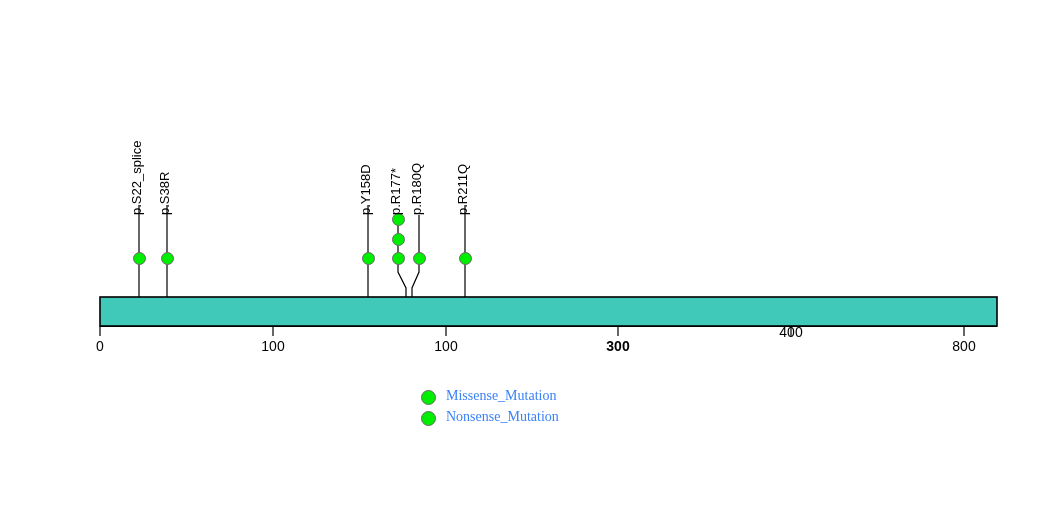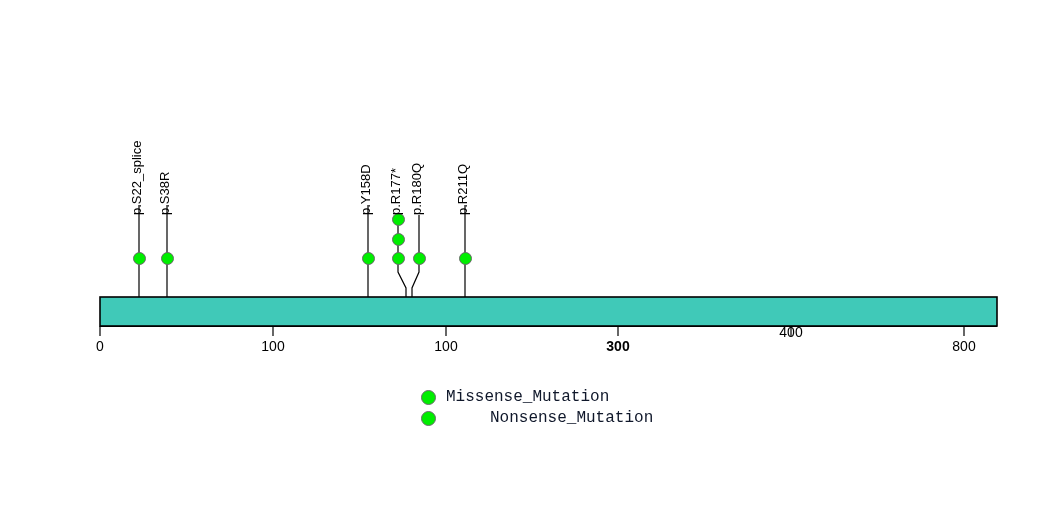--- a/index.html
+++ b/index.html
@@ -39,23 +39,23 @@
     font-family: "Liberation Sans", sans-serif;
     font-size: 14px;
     color: #000000;
     text-align: center;
     white-space: nowrap;
     transform: translateX(-50%);
   }
 
   .legend-label {
     position: absolute;
-    font-family: Liberation Mono, monospace;
-    font-size: 16px;
-    color: #0f172a;
+    font-family: Liberation Serif, serif;
+    font-size: 14px;
+    color: #3b82f6;
     white-space: nowrap;
   }
 
   .legend-dot {
     position: absolute;
     border-radius: 50%;
   }
 
   .lolli-dot {
     position: absolute;
@@ -132,16 +132,16 @@
     <span class="axis-tick-label" style="left:618px; top:338px;font-weight:bold;">300</span>
     <span class="axis-tick-label" style="left:791px; top:324px;">400</span>
     <span class="axis-tick-label" style="left:964px; top:338px;">800</span>
   </div>
 
   <div>
     <div class="legend-dot" style="left:421px; top:390px; width:13px; height:13px; background:#00EE00; border:1px solid #6a6a6a;"></div>
     <span class="legend-label" style="left:446px; top:388px;">Missense_Mutation</span>
 
     <div class="legend-dot" style="left:421px; top:411px; width:13px; height:13px; background:#00EE00; border:1px solid #6a6a6a;"></div>
-    <span class="legend-label" style="left:446px; top:409px;margin-left:44px;">Nonsense_Mutation</span>
+    <span class="legend-label" style="left:446px; top:409px;">Nonsense_Mutation</span>
   </div>
 
 </div>
 
 </body></html>

